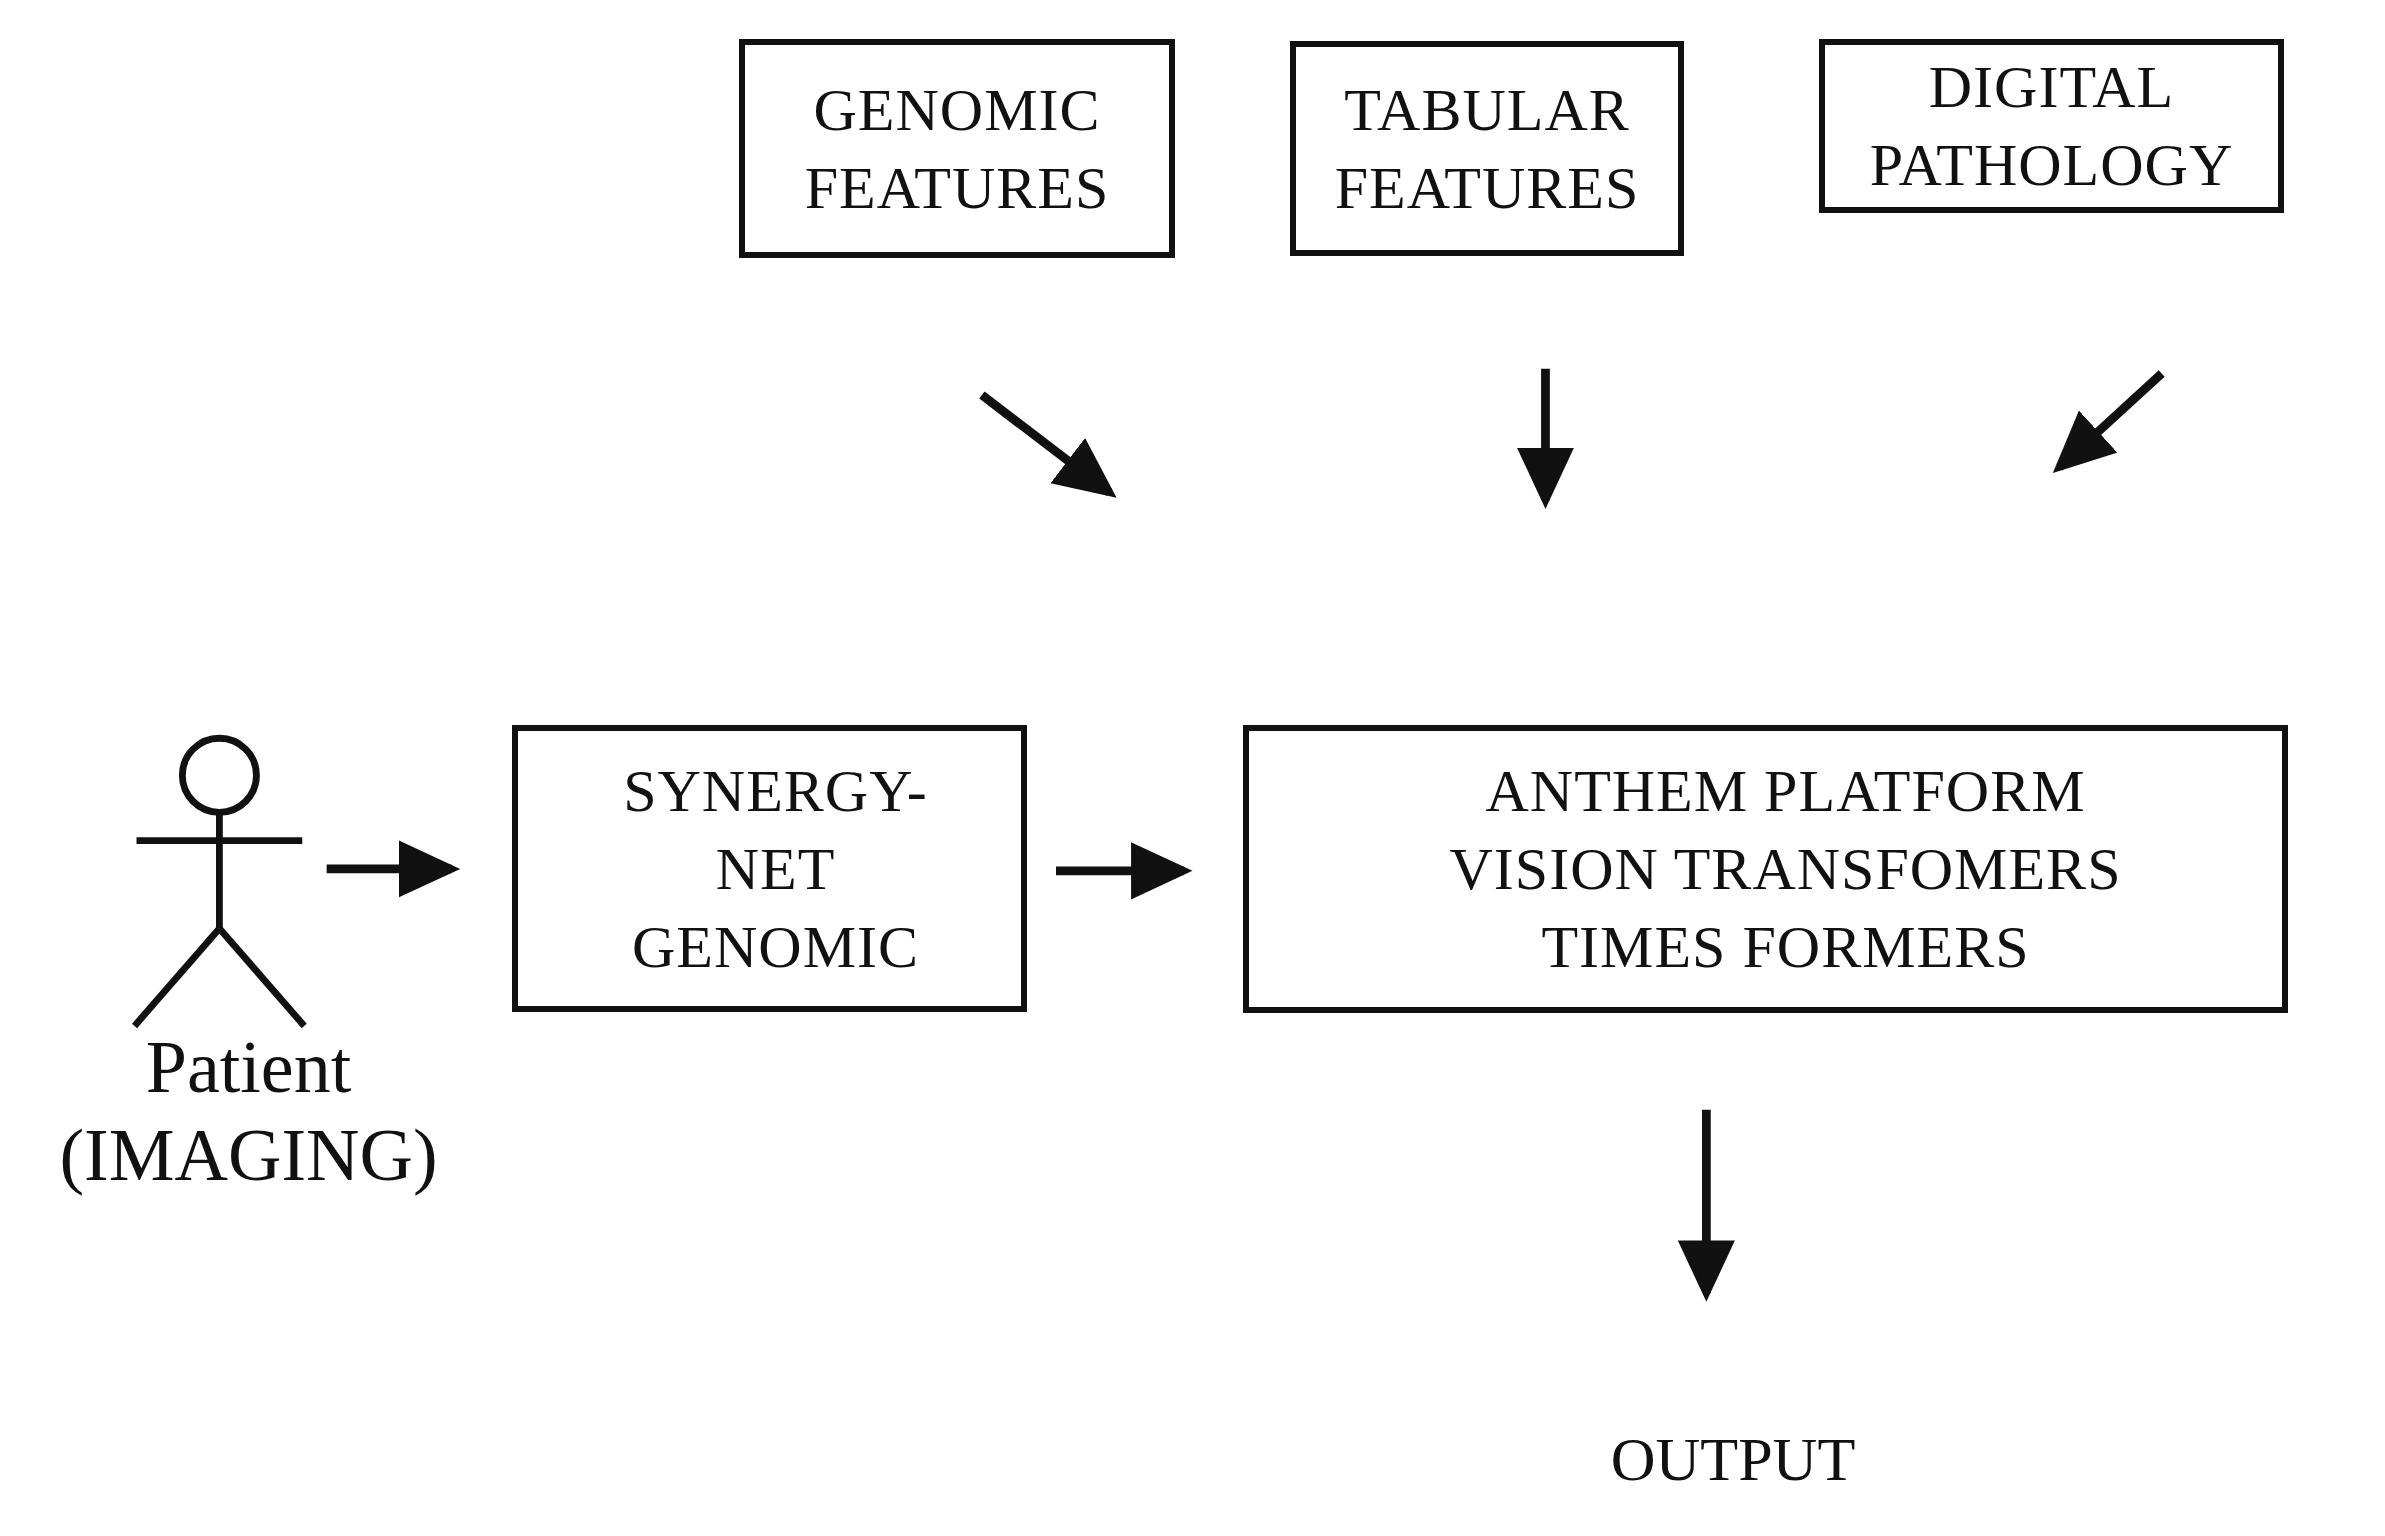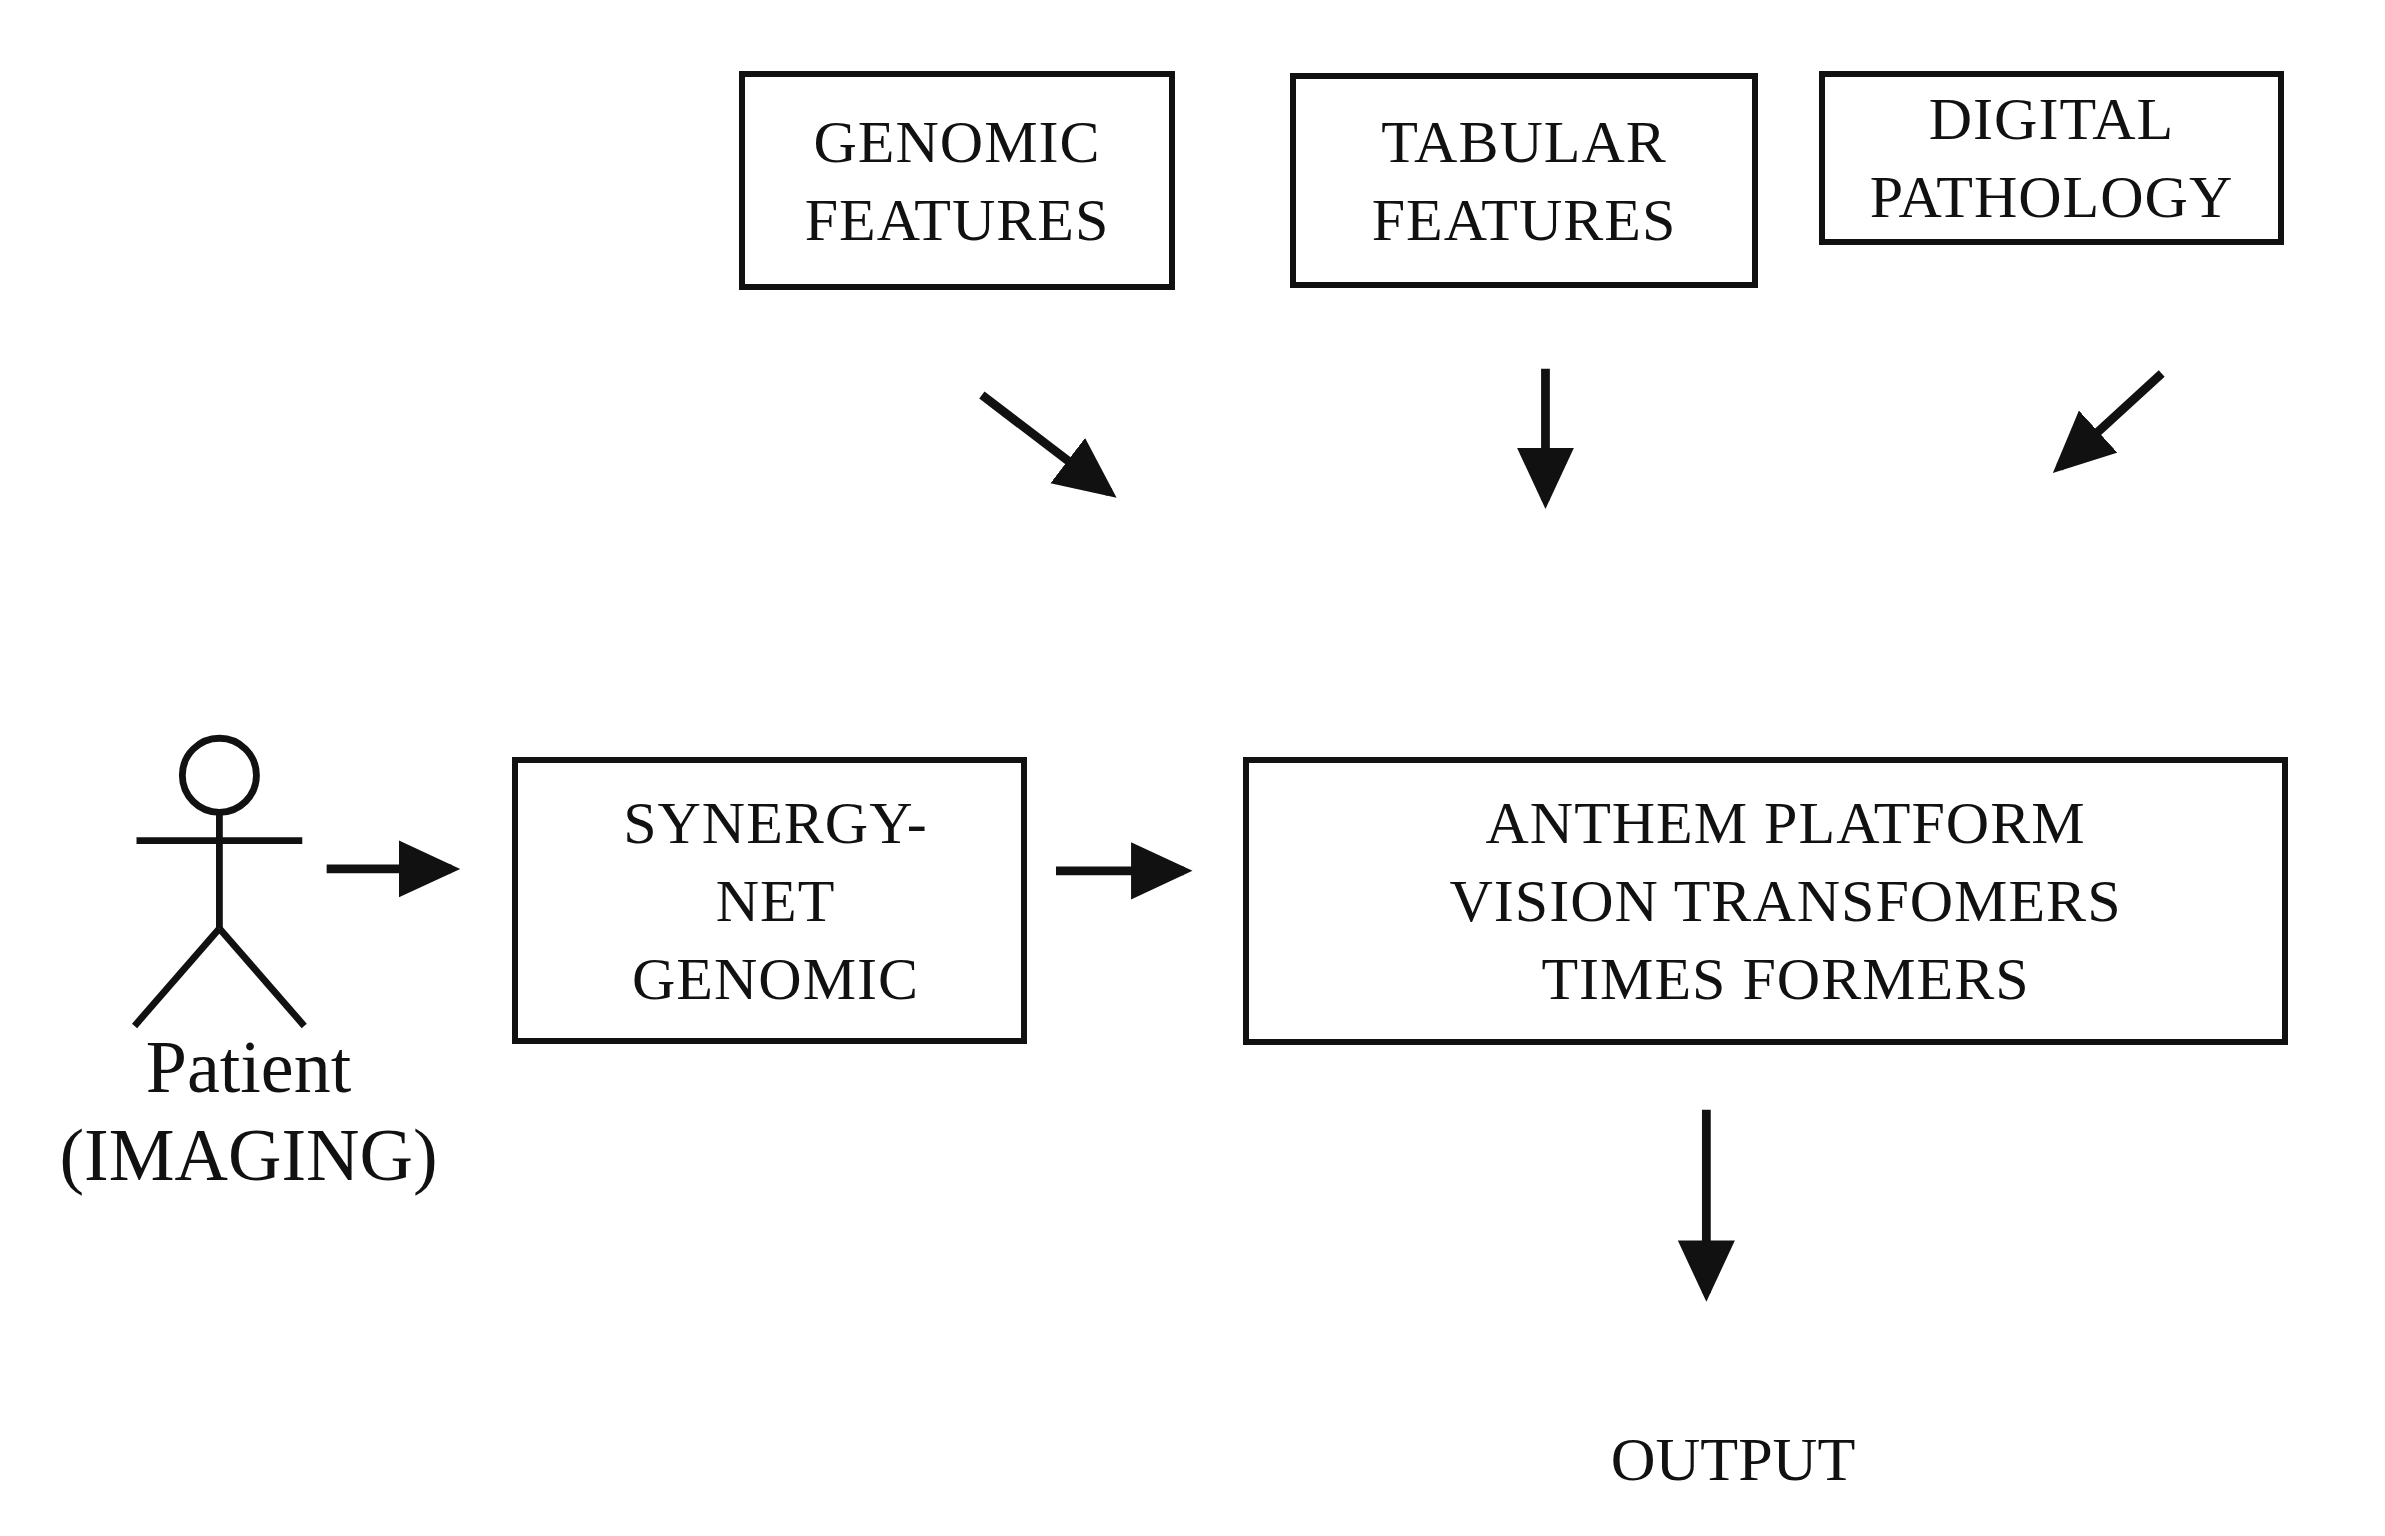--- a/index.html
+++ b/index.html
@@ -24,24 +24,23 @@
     background: #ffffff;
     display: flex;
     flex-direction: column;
     justify-content: center;
     align-items: center;
     text-align: center;
     font-size: 60px;
     line-height: 78px;
     letter-spacing: 1px;
     white-space: nowrap;
-    margin-top: 32px;
   }
   #box-genomic { left: 739px;  top: 39px;  width: 436px;  height: 219px; }
-  #box-tabular { left: 1290px; top: 41px;  width: 468px;  height: 215px; }
+  #box-tabular { left: 1290px; top: 41px;  width: 394px;  height: 215px; }
   #box-digital { left: 1819px; top: 39px;  width: 465px;  height: 174px; }
   #box-synergy { left: 512px;  top: 725px; width: 515px;  height: 287px; padding-left: 12px; }
   #box-anthem  { left: 1243px; top: 725px; width: 1045px; height: 288px; padding-left: 40px; }
   .free-label {
     position: absolute;
     text-align: center;
     white-space: nowrap;
   }
   #patient-label {
     left: 0; top: 1023px; width: 497px;

